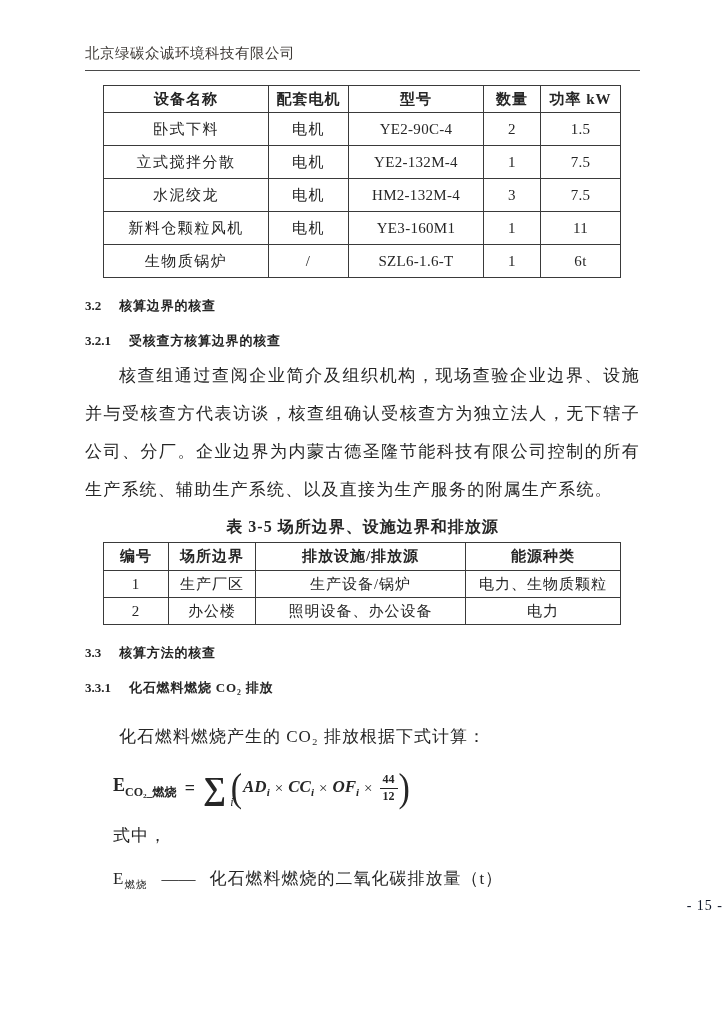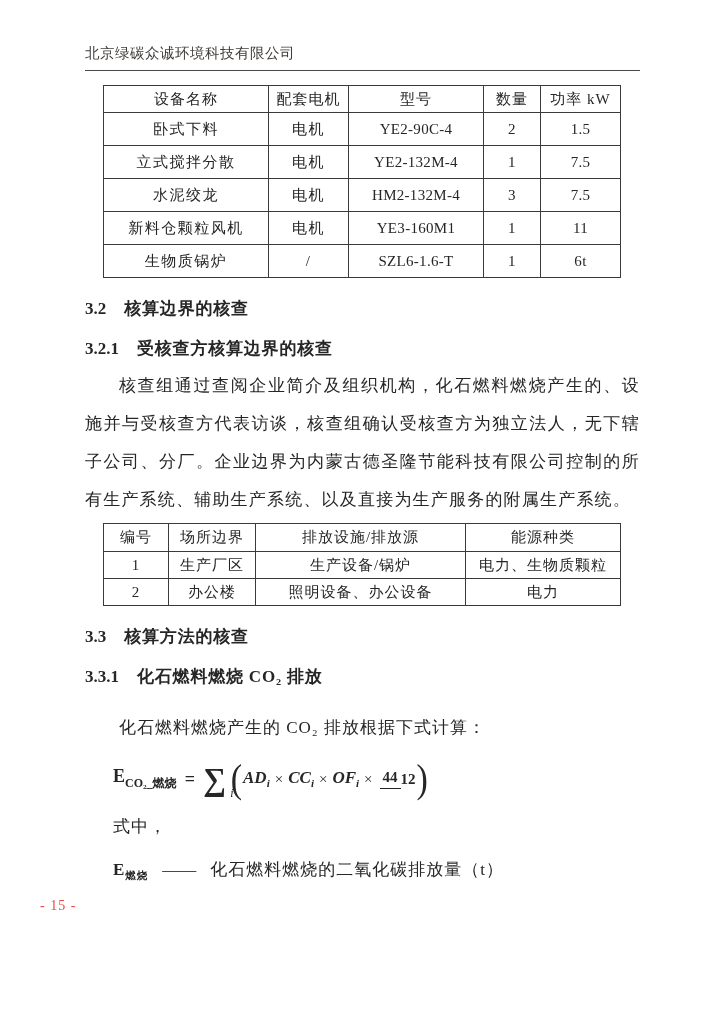--- a/index.html
+++ b/index.html
@@ -27,31 +27,31 @@
   .doc-header .right .num { margin-left:10px; letter-spacing:0.3px; }
   
   table { border-collapse:collapse; table-layout:fixed; }
   td, th {
     border:1px solid #3a3a3a;
     text-align:center; vertical-align:middle;
     font-size:15px;
     padding:0 2px;
     overflow:hidden;
   }
-  th { font-weight:normal; letter-spacing:1px; }
+  th { font-weight:bold; letter-spacing:1px; }
   .equip-table { width:517px; margin:14px 0 0 18px; }
   .equip-table th { height:27px; }
   .equip-table td { height:33px; letter-spacing:1.5px; }
   .equip-table .latin { letter-spacing:0.3px; }
   .bound-table { width:517px; margin:4px 0 0 18px; }
   .bound-table th { height:28px; }
   .bound-table td { height:27px; letter-spacing:1px; }
   
   .sec-heading {
-    font-weight:bold; font-size:17px;
+    font-weight:bold; font-size:13px;
     margin-top:19px;
     letter-spacing:0.8px;
     display:flex; align-items:baseline;
   }
   .sec-heading .sec-num { margin-right:18px; letter-spacing:0; }
   .sub1 { margin-top:17px; }
   
   .body-para {
     margin-top:7px;
     font-size:17px;
@@ -85,35 +85,34 @@
   .f-lhs { font-weight:bold; }
   .f-lhs sub { font-size:12px; letter-spacing:0; }
   .f-eq { margin:0 8px; font-weight:bold; }
   .sigma-wrap { position:relative; margin-right:4px; }
   .sigma { font-size:32px; line-height:1; font-weight:600; display:block; }
   .sigma-sub { position:absolute; right:-8px; bottom:-6px; font-size:12px; font-style:italic; }
   .paren { font-size:34px; font-weight:400; line-height:1; transform:scaleY(1.15); margin:0 1px; }
   .f-term { font-style:italic; font-weight:bold; font-size:17px; }
   .f-term sub { font-size:11px; }
   .f-times { margin:0 5px; font-size:15px; }
-  .frac { display:inline-flex; flex-direction:row; align-items:center; font-size:15px; font-weight:bold; line-height:1.15; margin-left:2px; }
+  .frac { display:inline-flex; flex-direction:column; align-items:center; font-size:12px; font-weight:bold; line-height:1.15; margin-left:2px; }
   .frac .num { border-bottom:1.4px solid #222; padding:0 3px 1px; }
   .frac .den { padding-top:1px; }
   
   .where-label { margin:12px 0 0 28px; font-size:17px; letter-spacing:1px; }
   .where-def { margin:20px 0 0 28px; font-size:17px; letter-spacing:1px; display:flex; align-items:baseline; }
-  .where-def .sym { margin-right:14px;font-weight:bold; }
+  .where-def .sym { margin-right:14px; }
   .where-def .sym sub { font-size:10.5px; }
   .where-def .dash { margin-right:14px; letter-spacing:0; }
   
   .page-footer {
     position:absolute; left:0; right:0; bottom:58px;
-    text-align:left; font-size:14px; color:#ef4444;
+    text-align:right; font-size:14px; color:#0f172a;
     letter-spacing:1px;
-    padding-left:40px;
   }
 </style>
 </head>
 <body>
 
 <div class="page">
 
   <div class="doc-header">
     <span class="left">北京绿碳众诚环境科技有限公司</span>
   </div>
@@ -174,22 +173,23 @@
 
   <div class="sec-heading">
     <span class="sec-num">3.2</span>
     <span>核算边界的核查</span>
   </div>
   <div class="sec-heading sub1">
     <span class="sec-num">3.2.1</span>
     <span>受核查方核算边界的核查</span>
   </div>
 
-  <p class="body-para">核查组通过查阅企业简介及组织机构，化石燃料燃烧产生的、设施并与受核查方代表访谈，核查组确认受核查方为独立法人，无下辖子公司、分厂。企业边界为内蒙古德圣隆节能科技有限公司控制的所有生产系统、辅助生产系统、以及直接为生产服务的附属生产系统。</p>
-
+  <p class="body-para">核查组通过查阅企业简介及组织机构，现场查验企业边界、设施并与受核查方代表访谈，核查组确认受核查方为独立法人，无下辖子公司、分厂。企业边界为内蒙古德圣隆节能科技有限公司控制的所有生产系统、辅助生产系统、以及直接为生产服务的附属生产系统。</p>
+
+  <div class="table-caption">表 3-5 场所边界、设施边界和排放源</div>
   <table class="bound-table">
     <colgroup>
       <col style="width:65px">
         <col style="width:87px">
         <col style="width:210px">
         <col style="width:155px">
     </colgroup>
     <tbody>
         <tr>
       <th>编号</th>

